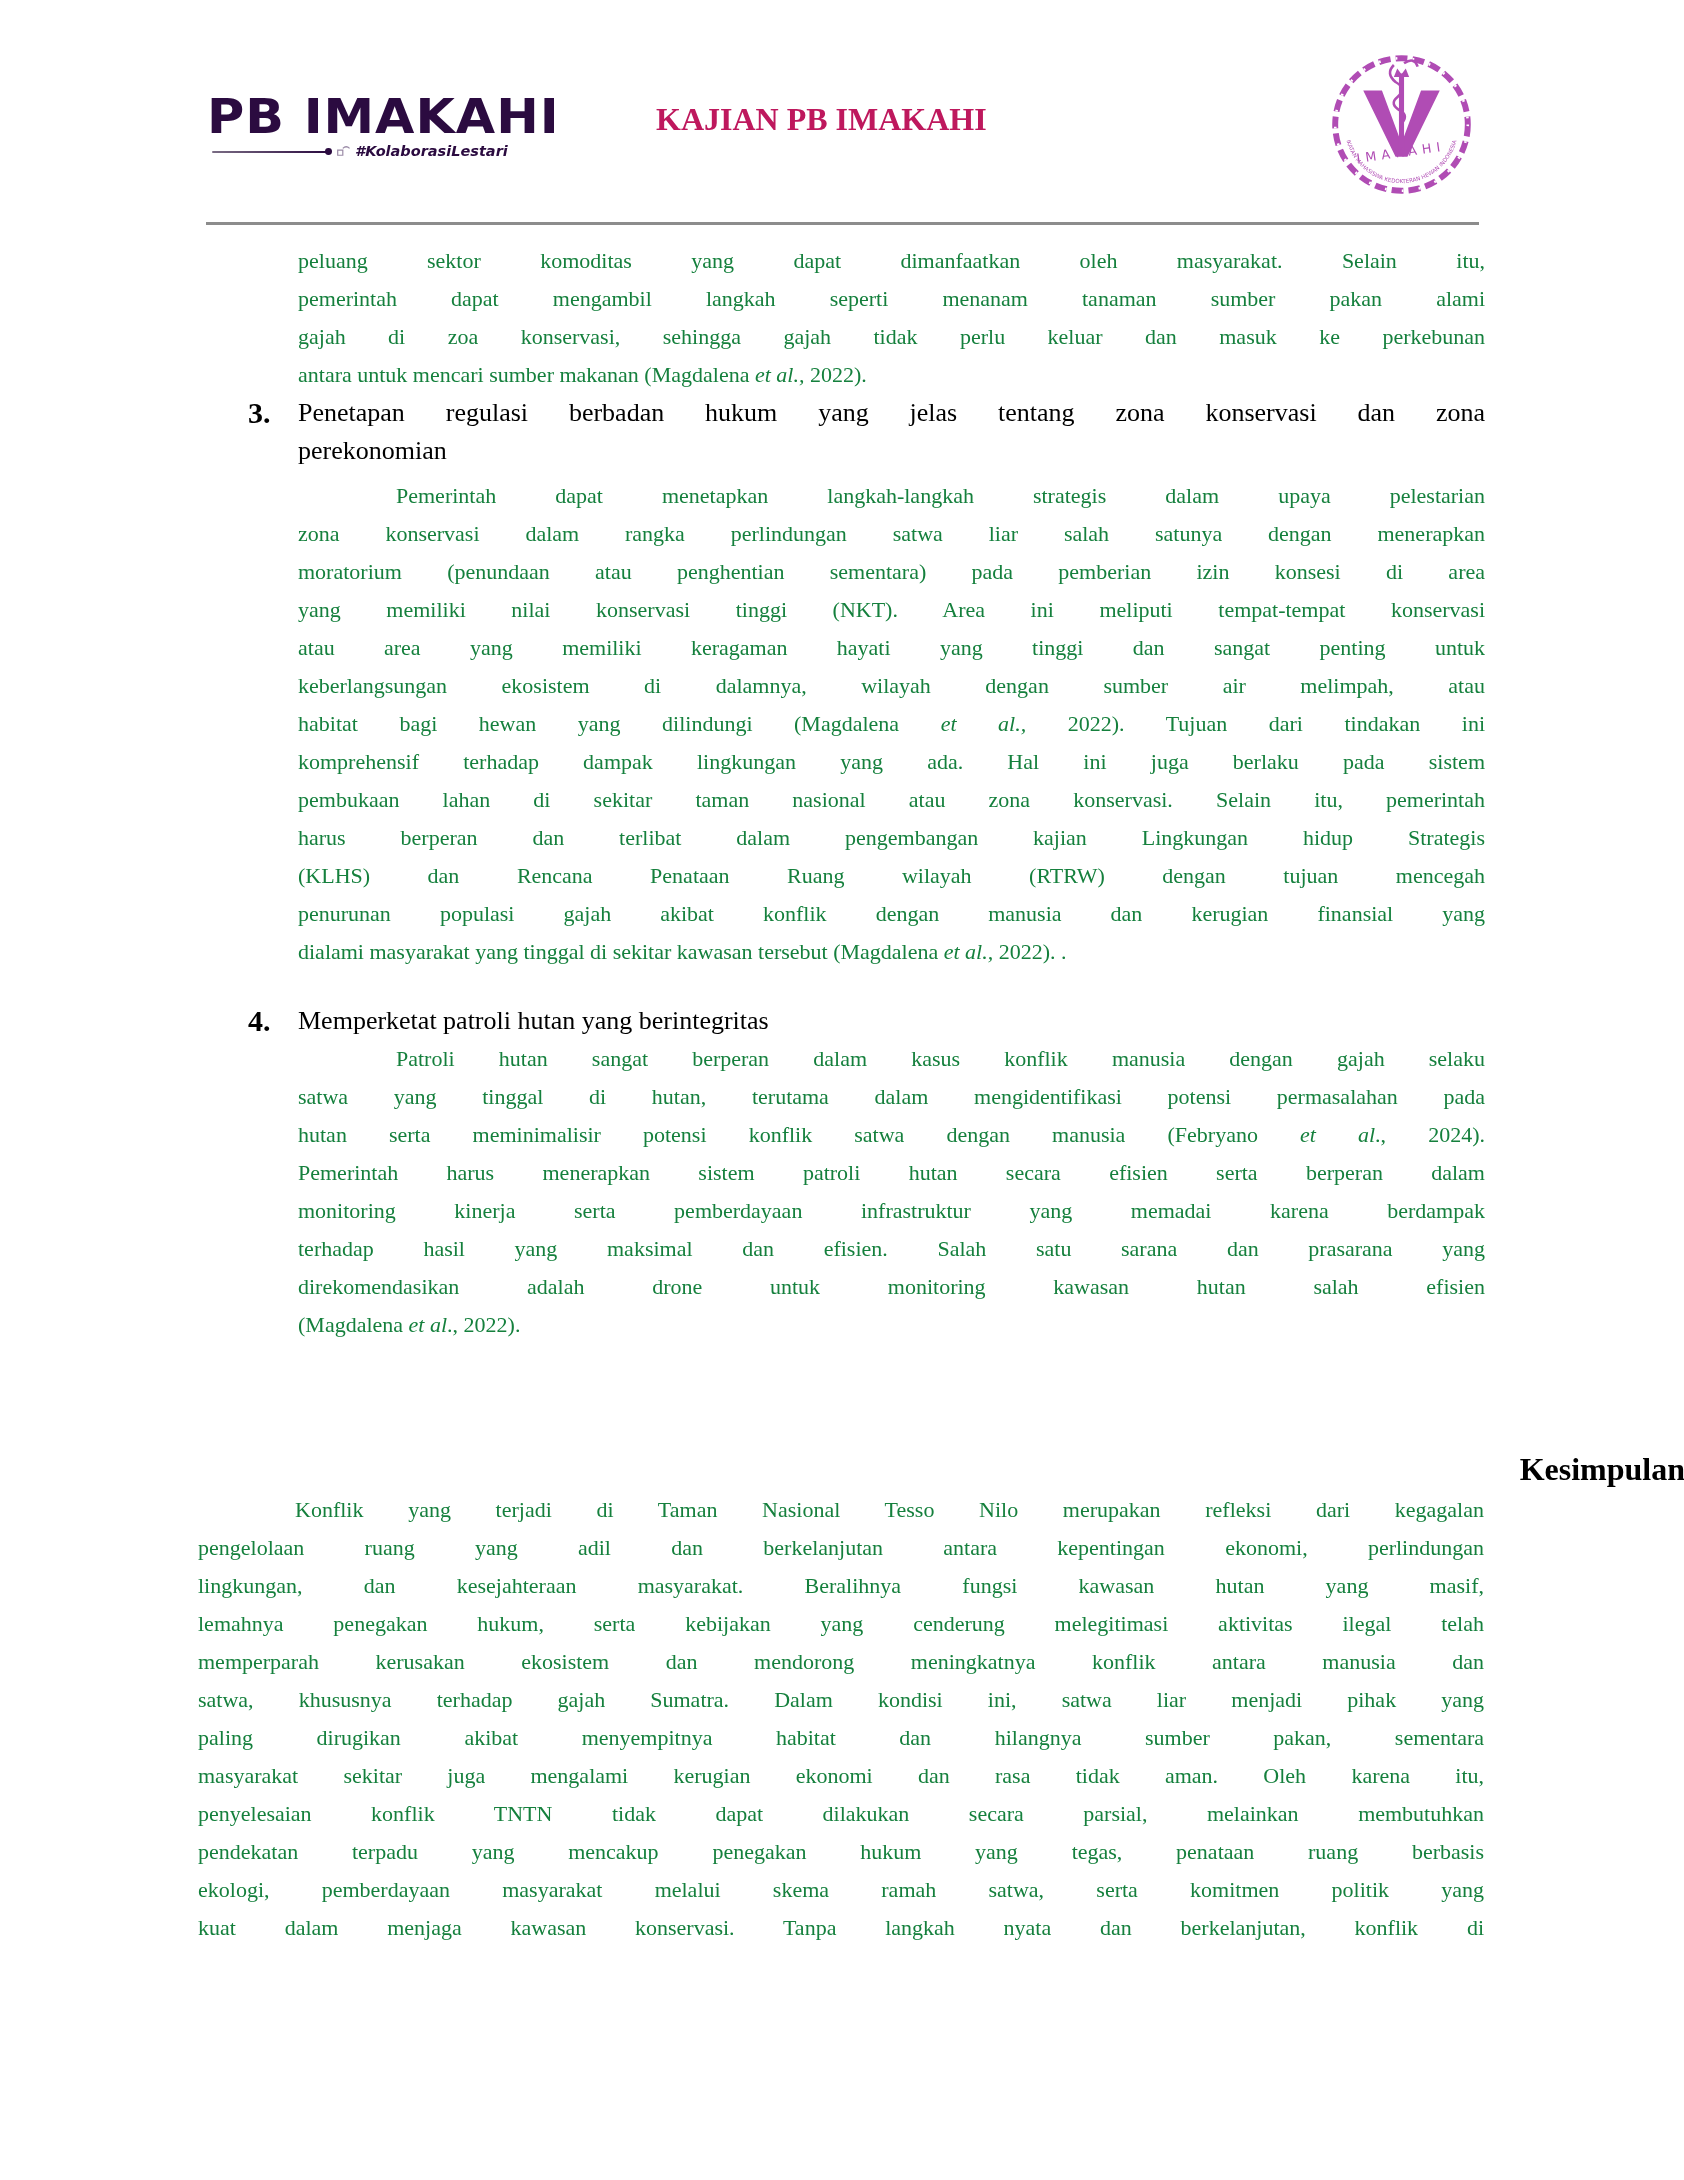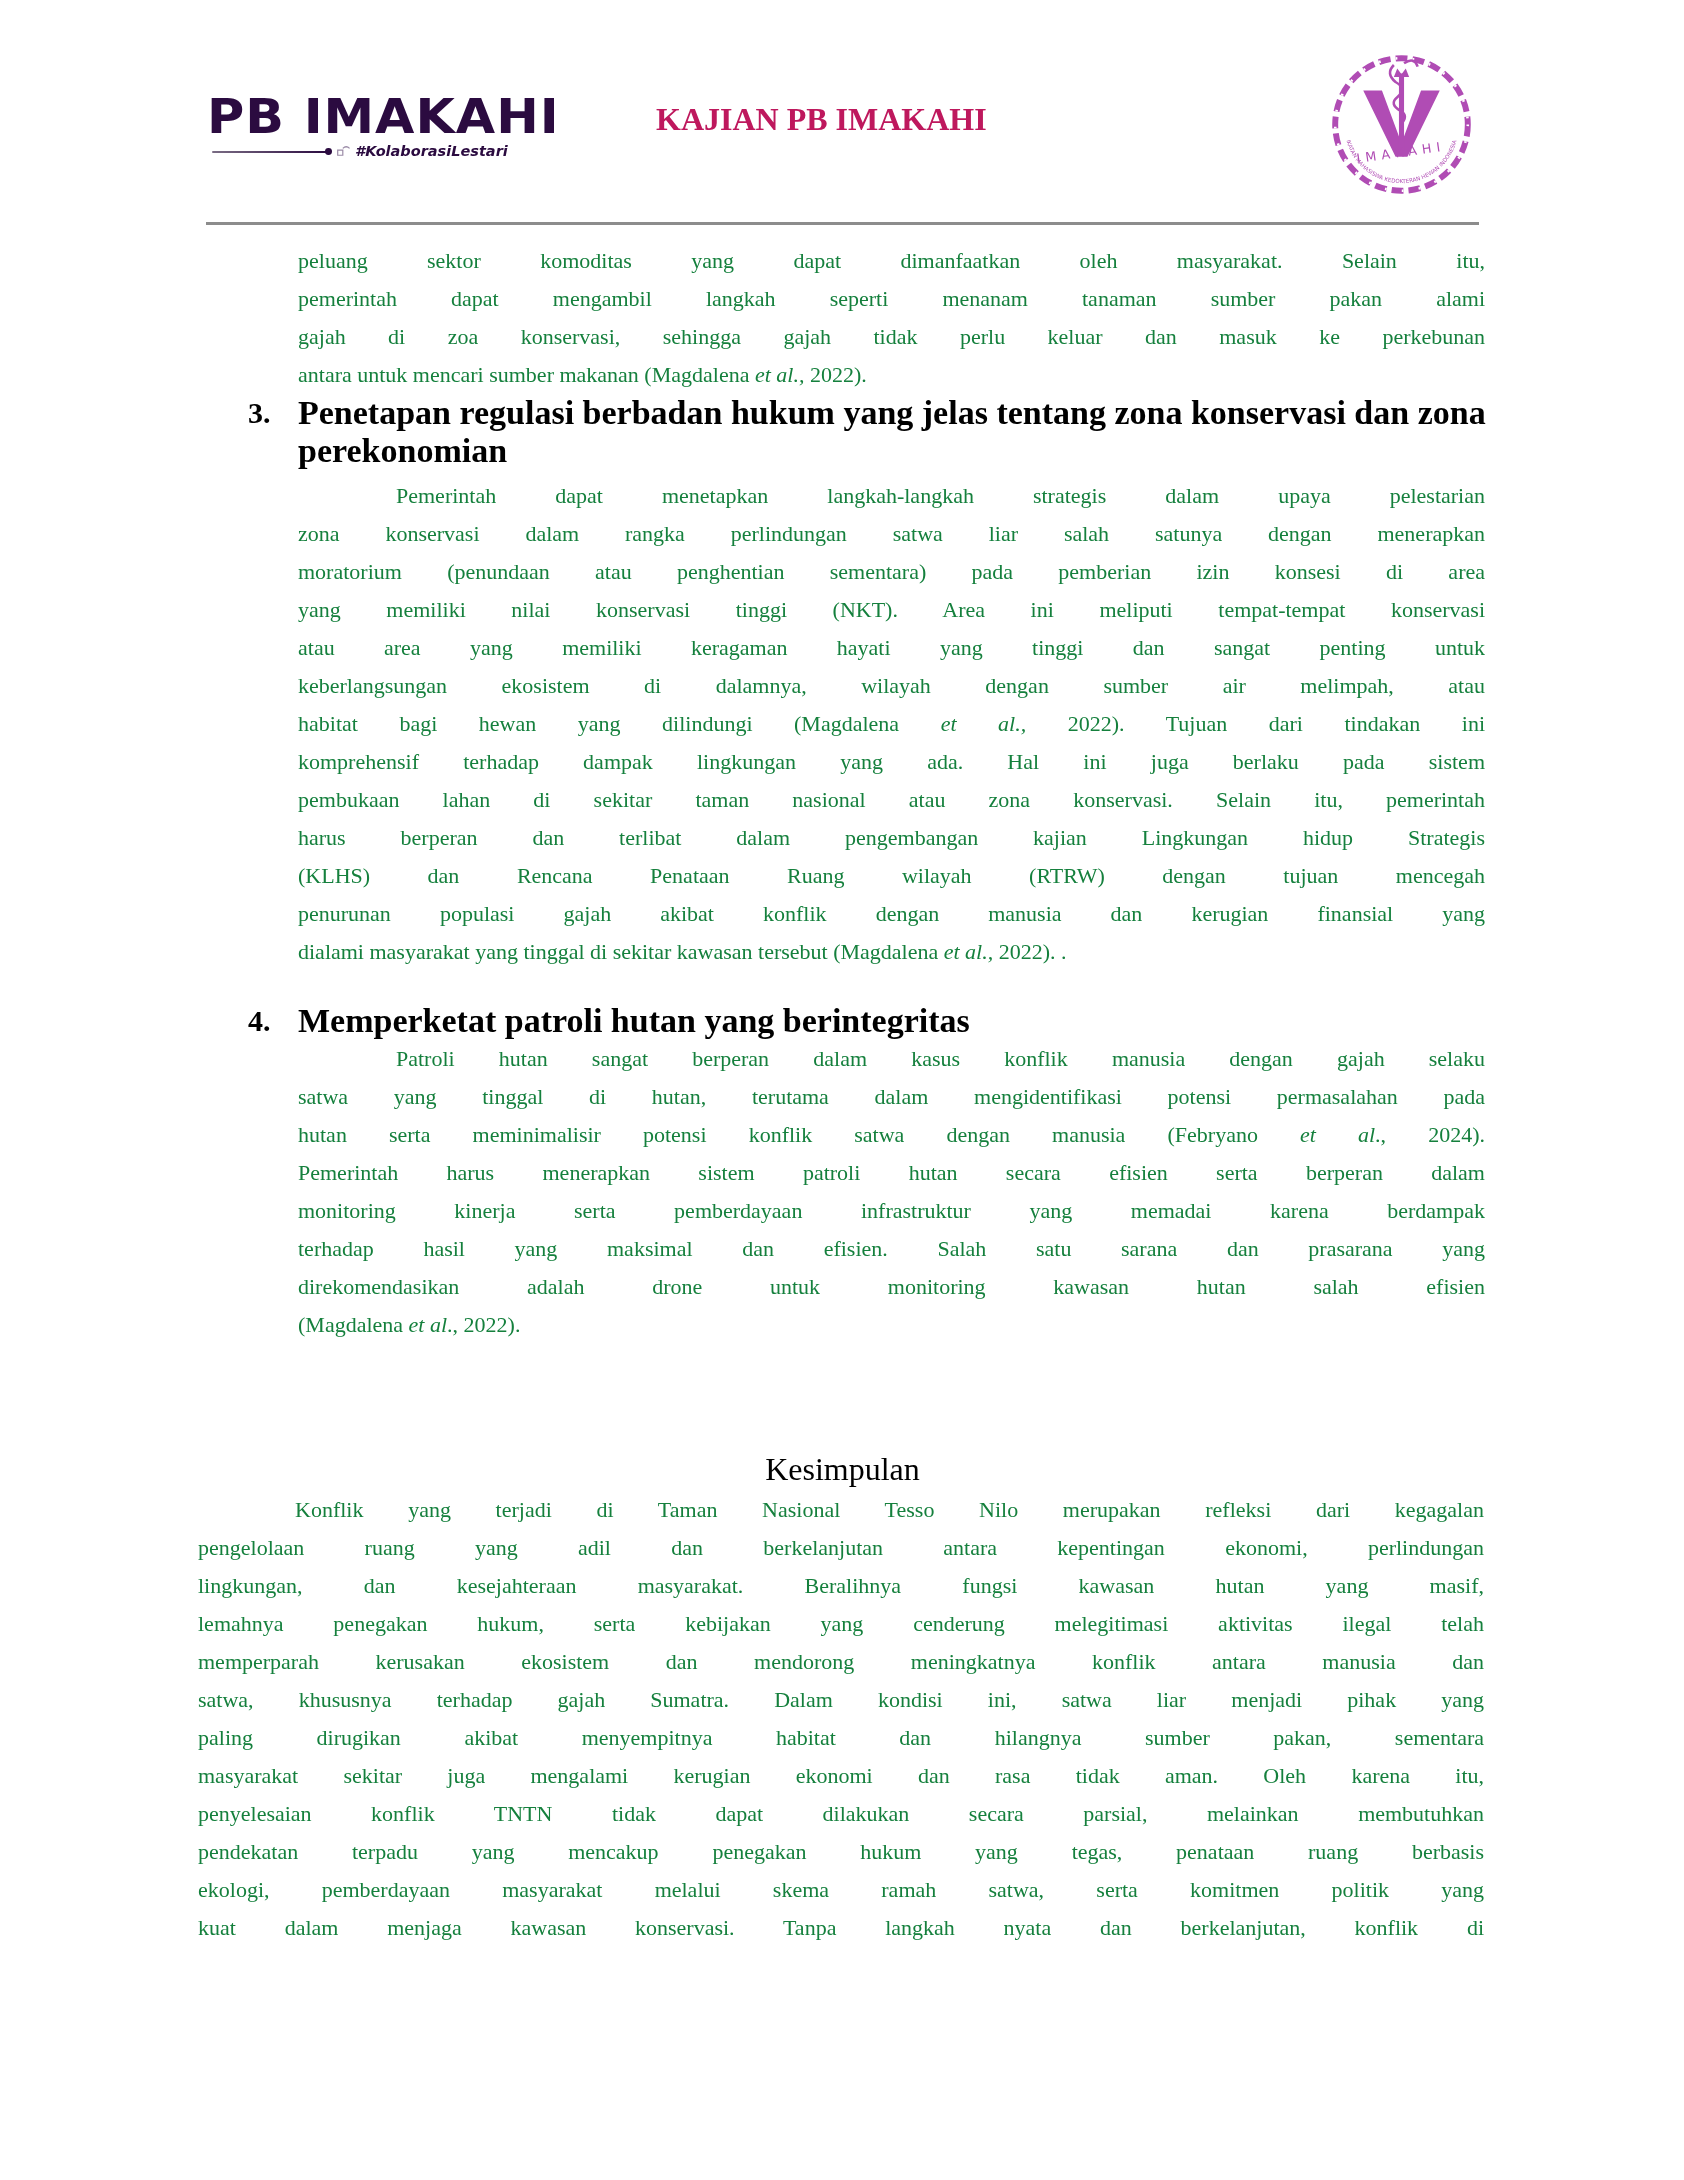--- a/index.html
+++ b/index.html
@@ -131,40 +131,40 @@
       text-align-last: left;
     }
     .list-num {
       position: absolute;
       font-size: 30px;
       line-height: 38px;
       font-weight: bold;
     }
     .list-heading {
       position: absolute;
-      font-size: 34px;
+      font-size: 26px;
       line-height: 38px;
-      font-weight: bold;
+      font-weight: normal;
     }
     .list-heading .line {
       display: block;
       white-space: nowrap;
       text-align: justify;
       text-align-last: justify;
       height: 38px;
     }
     .list-heading .line.last {
       text-align-last: left;
     }
     .section-title {
       position: absolute;
       left: 0;
       width: 1685px;
-      text-align: center;
-      font-weight: normal;
+      text-align: right;
+      font-weight: bold;
       font-size: 32px;
       line-height: 37px;
     }
     em { font-style: italic; }
   </style>
 </head>
 <body>
 
 <div class="header">
 

